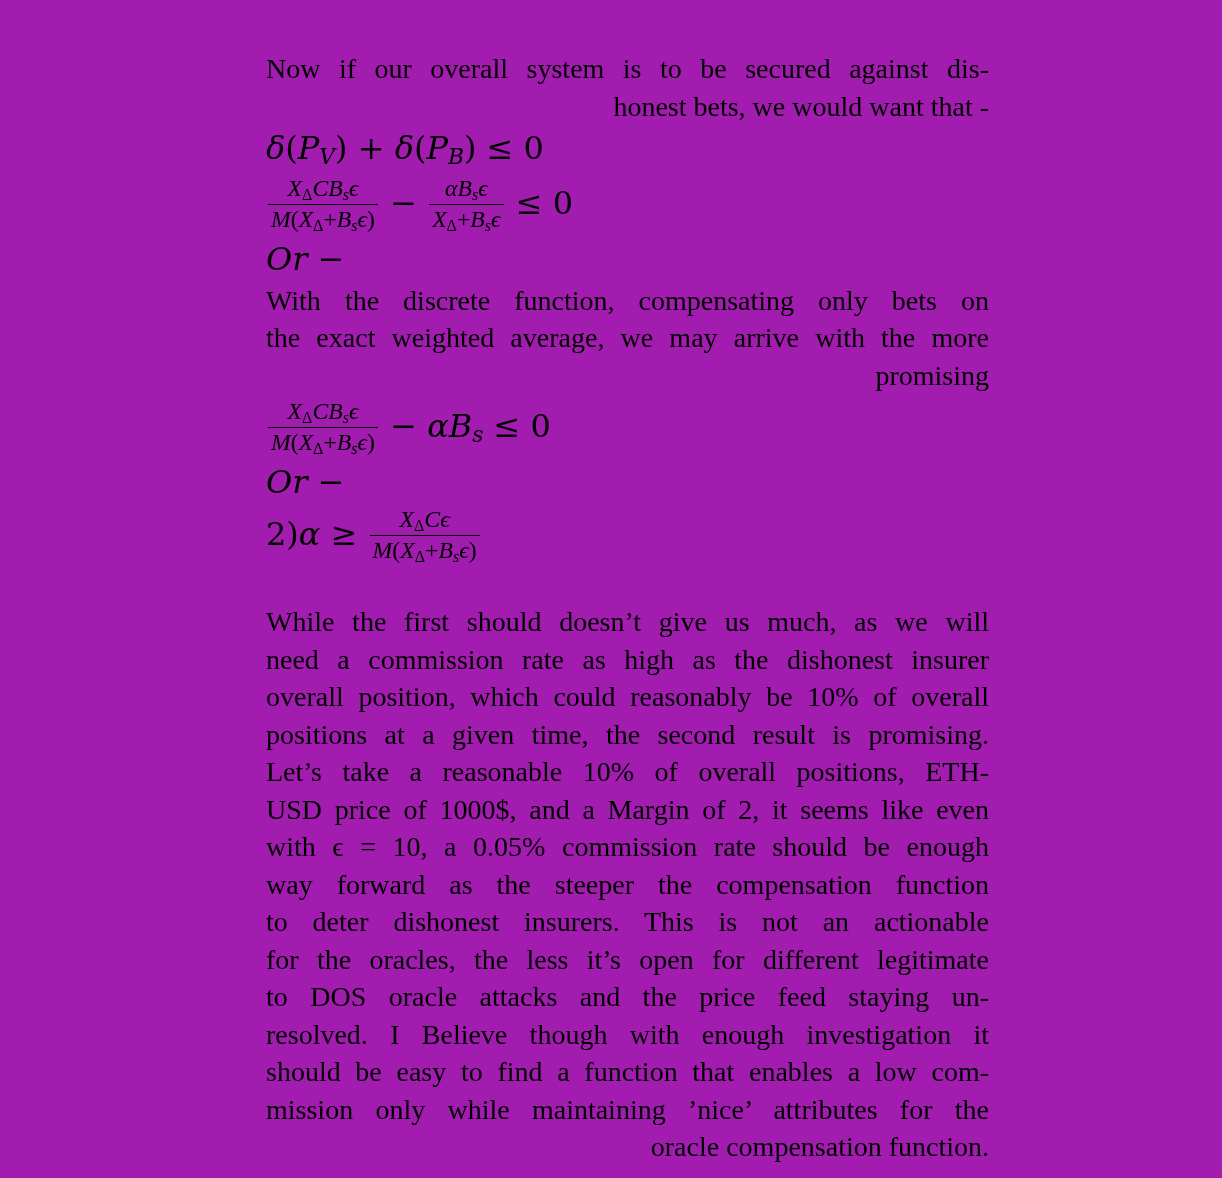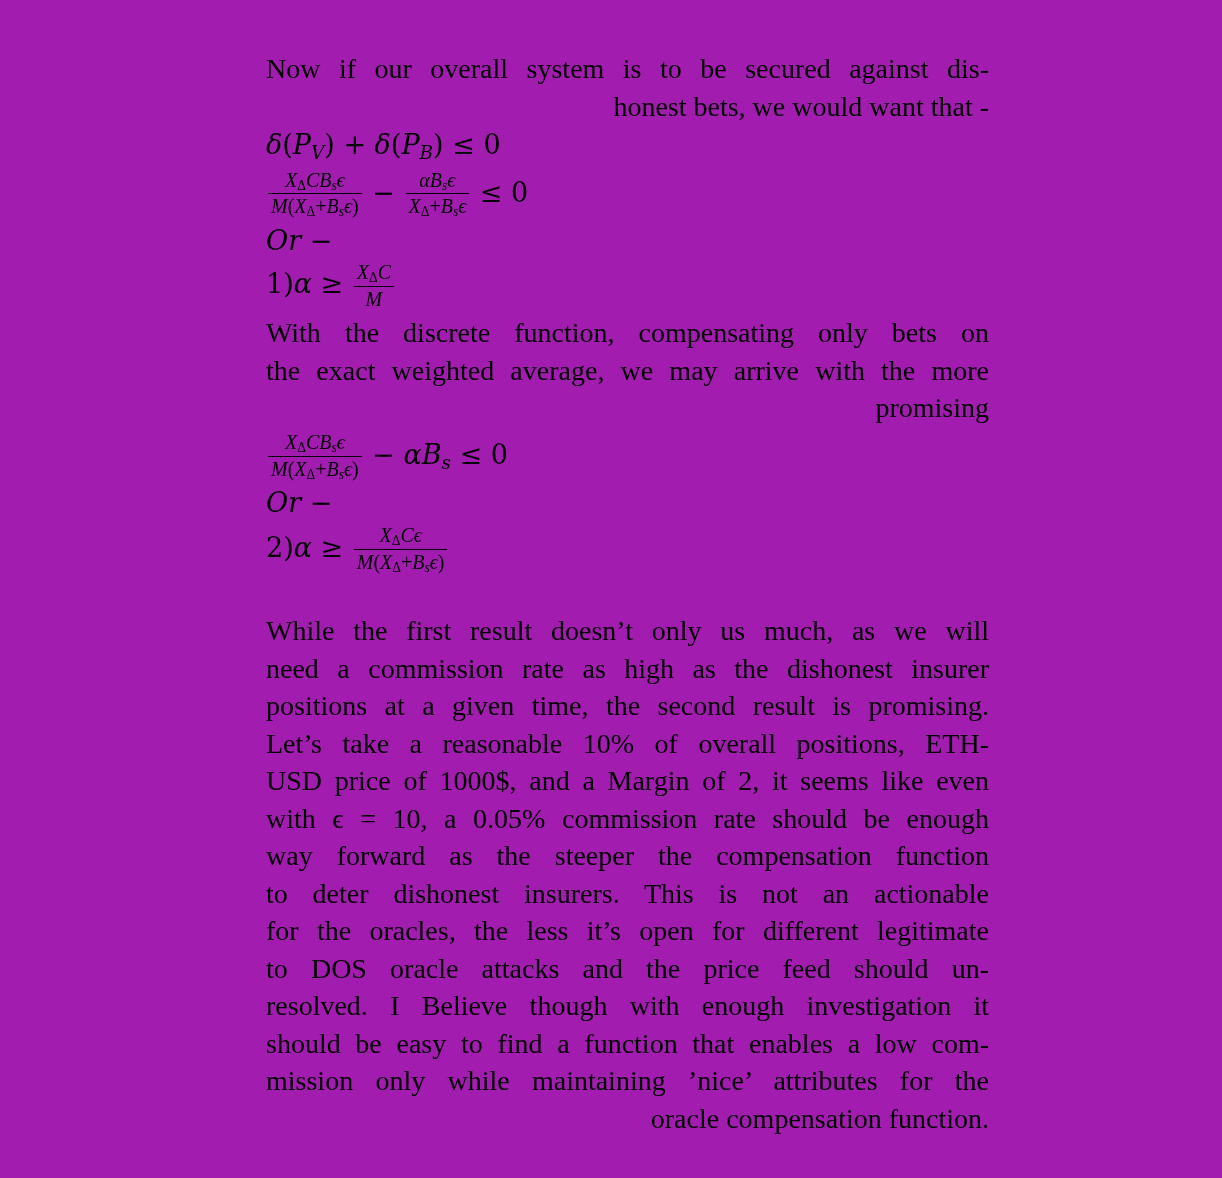--- a/index.html
+++ b/index.html
@@ -33,21 +33,21 @@
   .para .lline {
     text-align: right;
   }
   .gap {
     margin-top: 36px;
   }
   .fblock {
     font-family: "DejaVu Serif", "Liberation Serif", serif;
   }
   .mline {
-    font-size: 27px;
+    font-size: 32px;
     line-height: 1.25;
     margin: 3px 0;
   }
   .mline span { font-style: italic; }
   .mline .mup { font-style: normal; }
   .msub {
     font-size: 0.68em;
     vertical-align: -0.25em;
   }
   .frac {
@@ -74,42 +74,42 @@
 <div class="page">
   <div class="column">
       <div class="para">
         <div class="jline">Now if our overall system is to be secured against dis-</div>
         <div class="lline">honest bets, we would want that -</div>
       </div>
       <div class="fblock">
         <div class="mline"><span>δ</span><span class="mup">(</span><span>P</span><span class="msub">V</span><span class="mup">)</span><span class="mup"> + </span><span>δ</span><span class="mup">(</span><span>P</span><span class="msub">B</span><span class="mup">)</span><span class="mup"> ≤ 0</span></div>
         <div class="mline"><span class="frac"><span class="num"><span>X</span><span class="msub mup">Δ</span><span>CB</span><span class="msub">s</span><span>ϵ</span></span><span class="den"><span>M</span><span class="mup">(</span><span>X</span><span class="msub mup">Δ</span><span class="mup">+</span><span>B</span><span class="msub">s</span><span>ϵ</span><span class="mup">)</span></span></span><span class="mup"> − </span><span class="frac"><span class="num"><span>αB</span><span class="msub">s</span><span>ϵ</span></span><span class="den"><span>X</span><span class="msub mup">Δ</span><span class="mup">+</span><span>B</span><span class="msub">s</span><span>ϵ</span></span></span><span class="mup"> ≤ 0</span></div>
         <div class="mline"><span>Or</span><span class="mup"> −</span></div>
-        <div class="mline"><span class="mup">1)</span><span>α</span><span class="mup"> ≥ </span><span class="frac"><span class="num"><span>X</span><span class="msub mup">Δ</span><span>C</span></span><span class="den"><span>M</span></span></span></div>
       </div>
       <div class="para">
         <div class="jline">With the discrete function, compensating only bets on</div>
         <div class="jline">the exact weighted average, we may arrive with the more</div>
         <div class="lline">promising</div>
       </div>
       <div class="fblock">
         <div class="mline"><span class="frac"><span class="num"><span>X</span><span class="msub mup">Δ</span><span>CB</span><span class="msub">s</span><span>ϵ</span></span><span class="den"><span>M</span><span class="mup">(</span><span>X</span><span class="msub mup">Δ</span><span class="mup">+</span><span>B</span><span class="msub">s</span><span>ϵ</span><span class="mup">)</span></span></span><span class="mup"> − </span><span>αB</span><span class="msub">s</span><span class="mup"> ≤ 0</span></div>
         <div class="mline"><span>Or</span><span class="mup"> −</span></div>
         <div class="mline"><span class="mup">2)</span><span>α</span><span class="mup"> ≥ </span><span class="frac"><span class="num"><span>X</span><span class="msub mup">Δ</span><span>C</span><span>ϵ</span></span><span class="den"><span>M</span><span class="mup">(</span><span>X</span><span class="msub mup">Δ</span><span class="mup">+</span><span>B</span><span class="msub">s</span><span>ϵ</span><span class="mup">)</span></span></span></div>
       </div>
       <div class="para gap">
-        <div class="jline">While the first result doesn’t only us much, as we will</div>
+        <div class="jline">While the first should doesn’t give us much, as we will</div>
         <div class="jline">need a commission rate as high as the dishonest insurer</div>
+        <div class="jline">overall position, which could reasonably be 10% of overall</div>
         <div class="jline">positions at a given time, the second result is promising.</div>
         <div class="jline">Let’s take a reasonable 10% of overall positions, ETH-</div>
         <div class="jline">USD price of 1000$, and a Margin of 2, it seems like even</div>
         <div class="jline">with ϵ = 10, a 0.05% commission rate should be enough</div>
         <div class="jline">way forward as the steeper the compensation function</div>
         <div class="jline">to deter dishonest insurers.  This is not an actionable</div>
         <div class="jline">for the oracles, the less it’s open for different legitimate</div>
-        <div class="jline">to DOS oracle attacks and the price feed should un-</div>
+        <div class="jline">to DOS oracle attacks and the price feed staying un-</div>
         <div class="jline">resolved.  I Believe though with enough investigation it</div>
         <div class="jline">should be easy to find a function that enables a low com-</div>
         <div class="jline">mission only while maintaining ’nice’ attributes for the</div>
         <div class="lline">oracle compensation function.</div>
       </div>
     </div>
 </div>
 
 </body></html>

